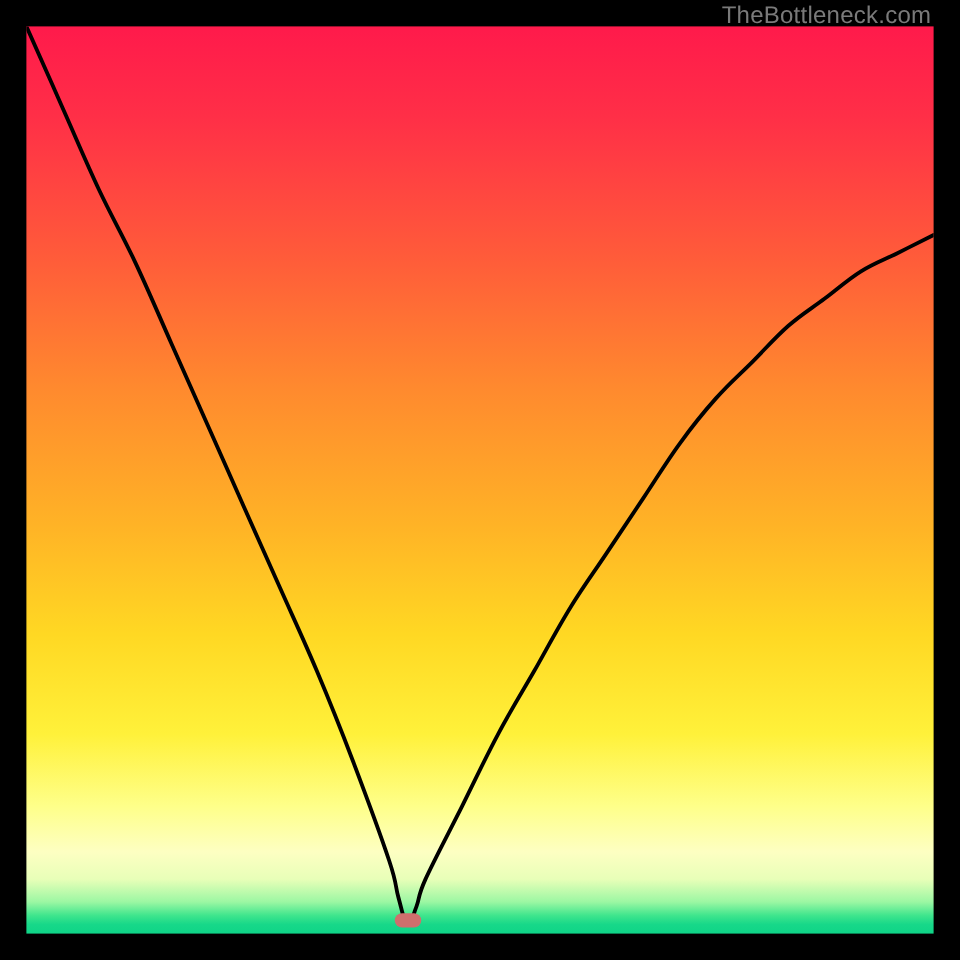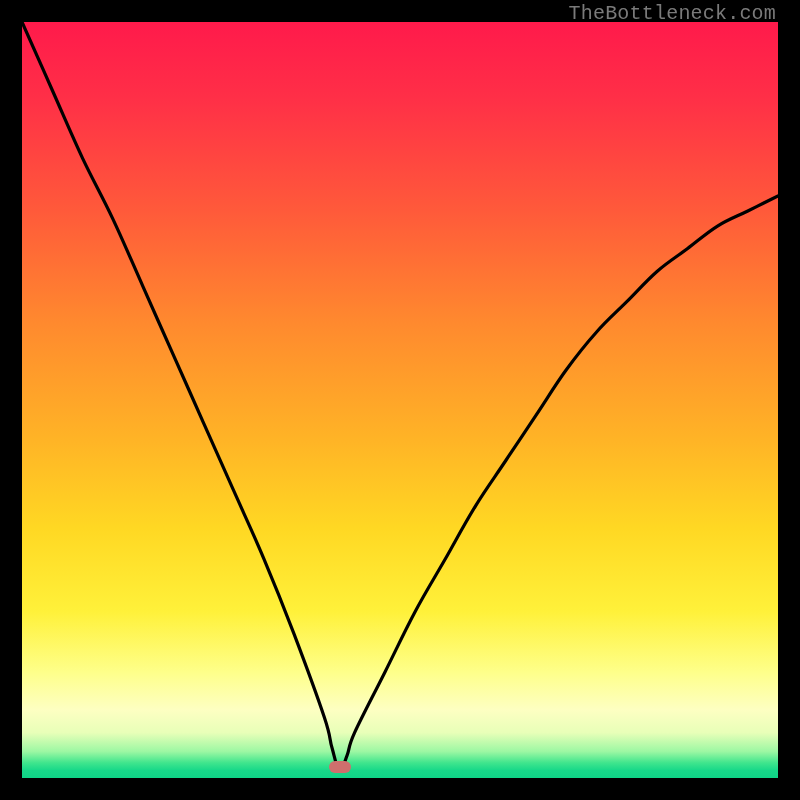--- a/index.html
+++ b/index.html
@@ -11,21 +11,20 @@
     overflow: hidden;
     font-family: Arial, Helvetica, sans-serif;
   }
   .frame {
     position: absolute;
     top: 0;
     left: 0;
     width: 800px;
     height: 800px;
     background: #000;
-    font-family: Liberation Mono, monospace;
   }
   .plot-area {
     position: absolute;
     top: 22px;
     left: 22px;
     width: 756px;
     height: 756px;
     
     background: linear-gradient(to bottom,
       #ff1a4b 0%,

